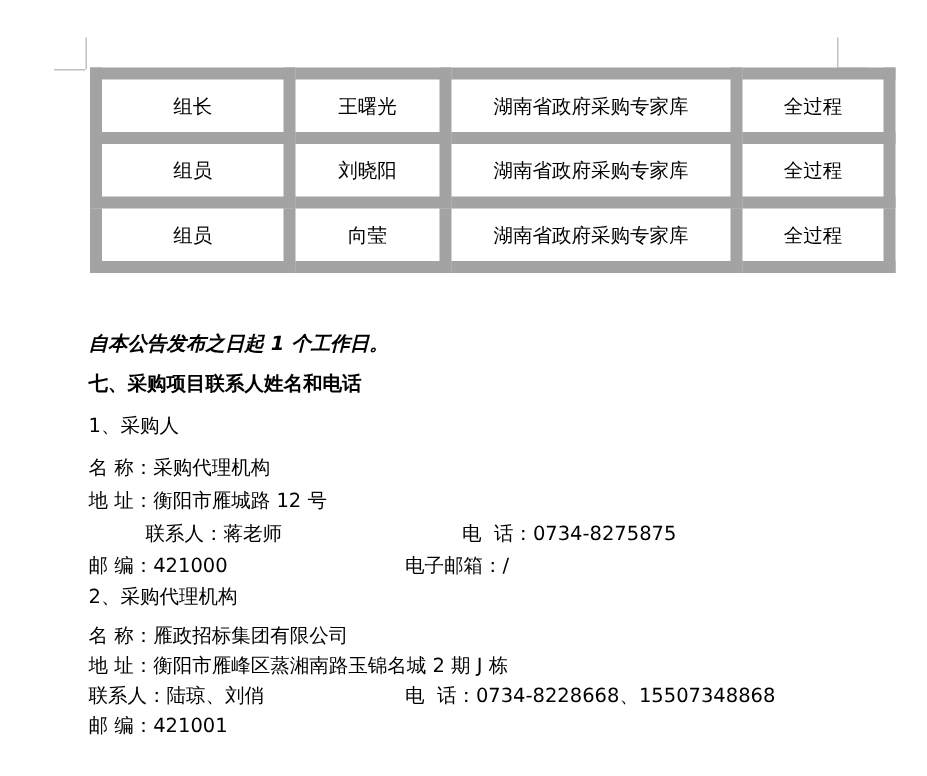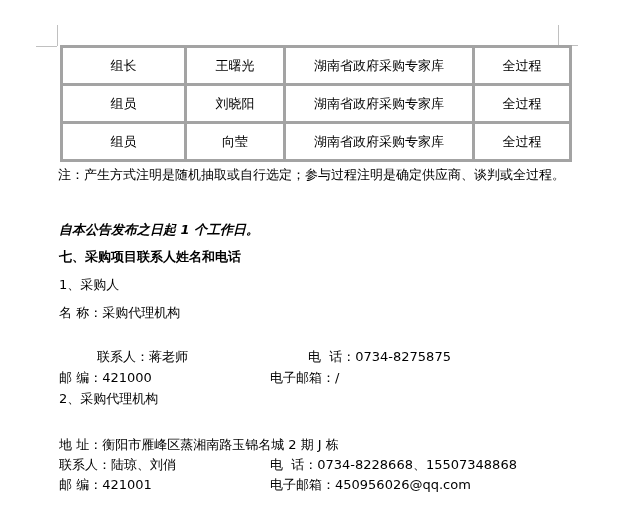--- a/index.html
+++ b/index.html
@@ -16,21 +16,21 @@
   .mark-tl-v { left:57px;  top:25px; width:1px;  height:21px; }
   .mark-tl-h { left:36px;  top:46px; width:21px; height:1px; }
   .mark-tr-v { left:558px; top:25px; width:1px;  height:20px; }
   .mark-tr-h { left:558px; top:45px; width:20px; height:1px; }
 
   table.experts {
     position:absolute; left:60px; top:45px;
     border-collapse:collapse; table-layout:fixed;
   }
   table.experts td {
-    border:3px solid #a3a3a3;
+    border:8px solid #a3a3a3;
     height:35px;
     padding:0 2px;
     text-align:center;
     vertical-align:middle;
     font-size:13px;
     overflow:hidden;
     white-space:nowrap;
   }
   .c1{width:117px}.c2{width:92px}.c3{width:182px}.c4{width:90px}
 
@@ -83,29 +83,30 @@
       </tr>
       <tr>
         <td class="c1">组员</td>
         <td class="c2">向莹</td>
         <td class="c3">湖南省政府采购专家库</td>
         <td class="c4">全过程</td>
       </tr>
     </tbody>
   </table>
 
-  <div class="line t-note" style="left:58px">注：产生方式注明是随机抽取或自行选定；参与过程注明是确定供应商、谈判或全过程。</div>
 
   <div class="line bold t-per">自本公告发布之日起 1 个工作日。</div>
 
   <div class="line bold t-h7">七、采购项目联系人姓名和电话</div>
 
   <div class="line t-b1h">1、采购人</div>
   <div class="line t-b1l1"><span>名 称：</span><span>采购代理机构</span></div>
+  <div class="line t-b1l2"><span>地 址：</span><span>衡阳市雁城路 12 号</span></div>
   <div class="line t-b1l3"><span>联系人：</span><span>蒋老师</span><span class="rcol"><span>电  话：</span><span>0734-8275875</span></span></div>
   <div class="line t-b1l4"><span>邮 编：</span><span>421000</span><span class="rcol"><span>电子邮箱：</span><span>/</span></span></div>
 
   <div class="line t-b2h">2、采购代理机构</div>
+  <div class="line t-b2l1"><span>名 称：</span><span>雁政招标集团有限公司</span></div>
   <div class="line t-b2l2"><span>地 址：</span><span>衡阳市雁峰区蒸湘南路玉锦名城 2 期 J 栋</span></div>
   <div class="line t-b2l3"><span>联系人：</span><span>陆琼、刘俏</span><span class="rcol"><span>电  话：</span><span>0734-8228668、15507348868</span></span></div>
-  <div class="line t-b2l4"><span>邮 编：</span><span>421001</span><span class="rcol"><span>电子邮箱：</span><span>450956026@qq.com</span></span></div>
+  <div class="line t-b2l4"><span>邮 编：</span><span>421001</span></div>
 
 </div>
 
 </body></html>

